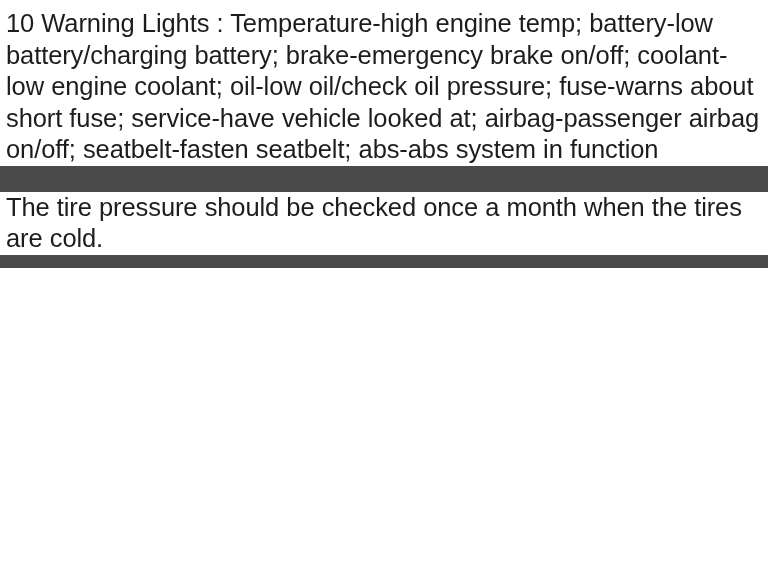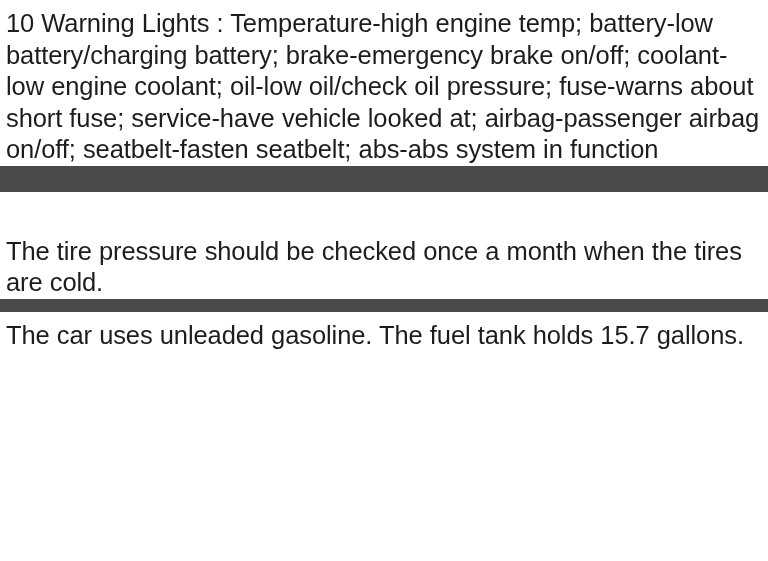--- a/index.html
+++ b/index.html
@@ -41,21 +41,20 @@
     flex: none;
   }
   #block-1 {
     padding-top: 8px;
   }
   #block-2 {
     padding-top: 8px;
   }
   #block-3 {
     padding-top: 0;
-    margin-top: 44px;
   }
   #block-4 {
     padding-top: 8px;
   }
 </style>
 </head>
 <body>
 
 <div class="page">
 
@@ -67,17 +66,14 @@
 
 
   <div class="divider"></div>
 
   <div class="block" id="block-3">
     <p>The tire pressure should be checked once a month when the tires are cold.</p>
   </div>
 
   <div class="divider"></div>
 
-  <div class="block" id="block-4">
-    <p>The car uses unleaded gasoline. The fuel tank holds 15.7 gallons.</p>
-  </div>
 
 </div>
 
 </body></html>

